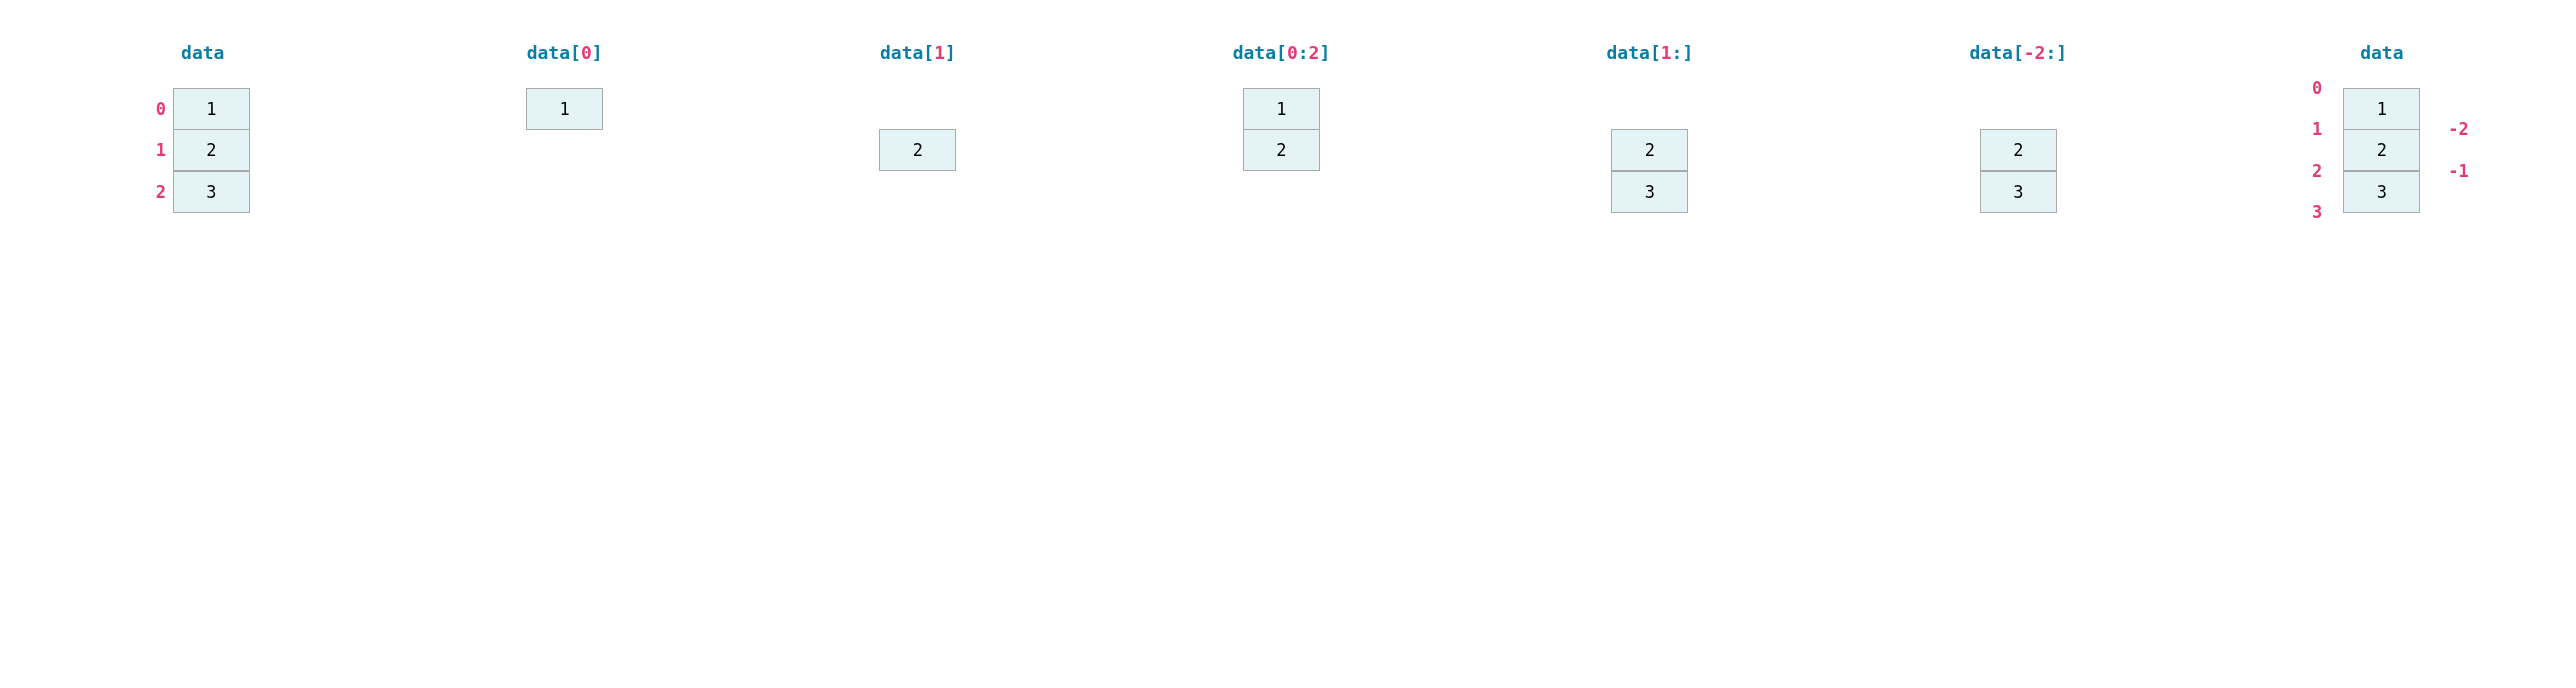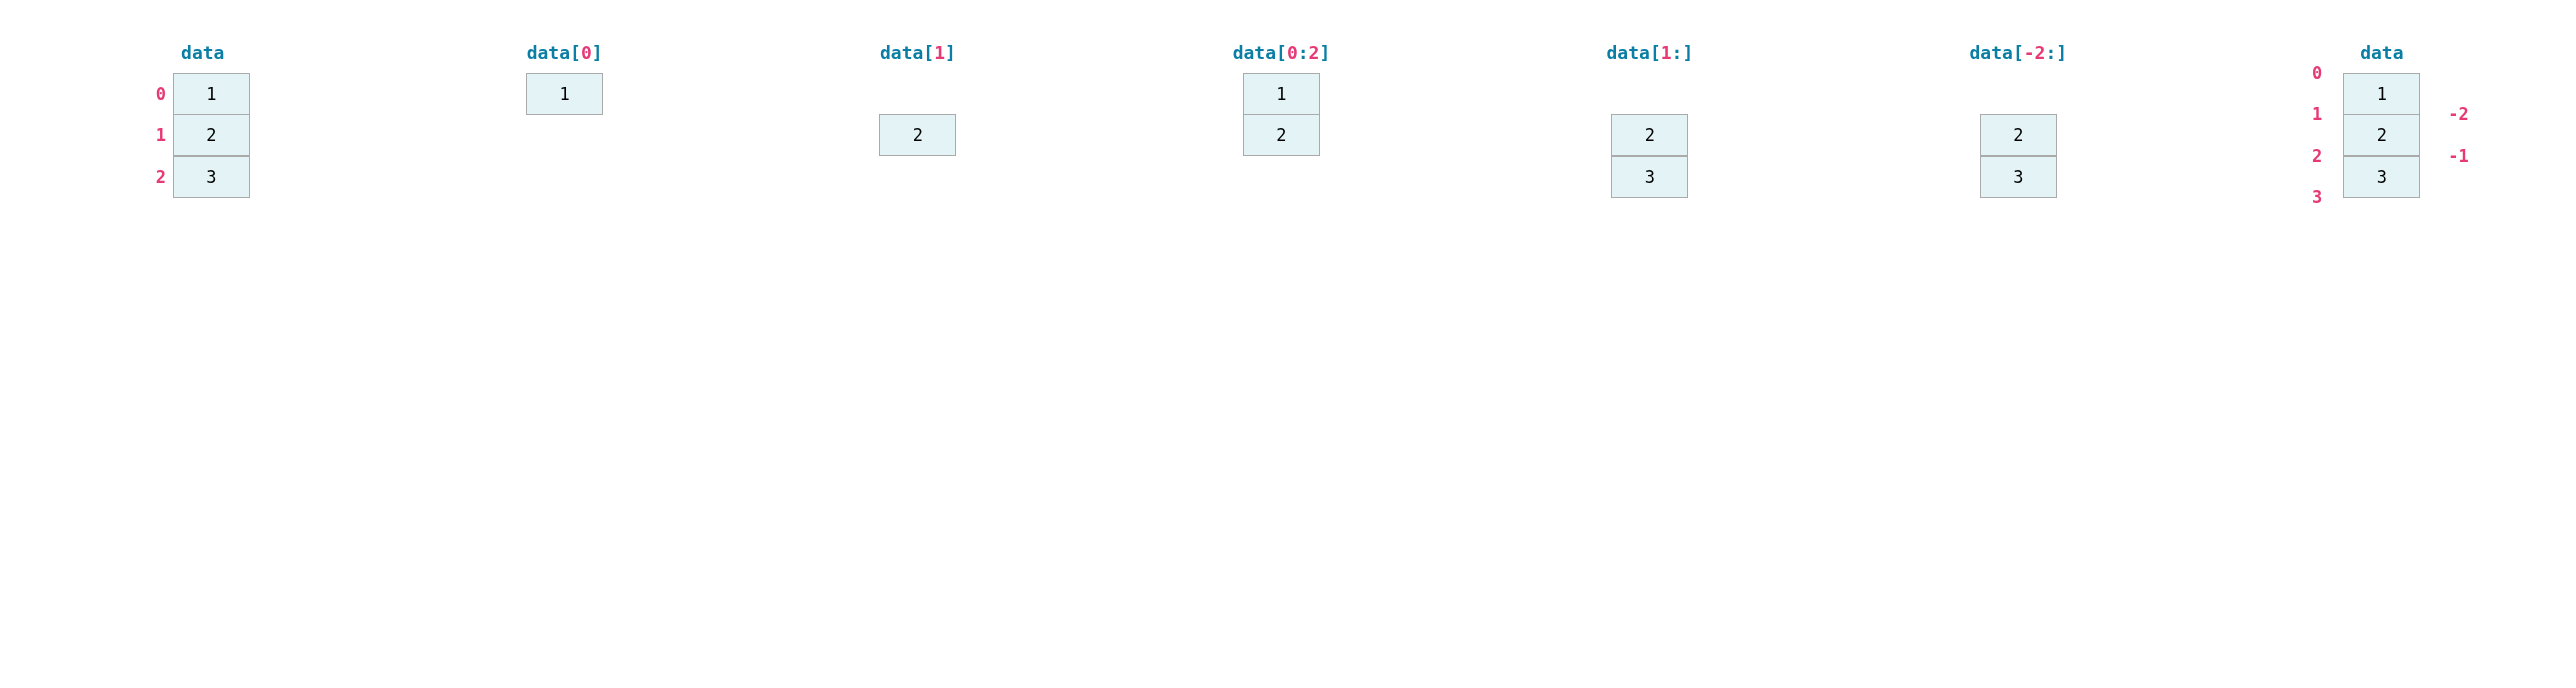--- a/index.html
+++ b/index.html
@@ -18,21 +18,21 @@
     }
     .panel {
       display: flex;
       flex-direction: column;
       align-items: center;
       position: relative;
     }
     .title {
       font-size: 18px;
       font-weight: bold;
-      margin-bottom: 10px;
+      margin-bottom: 25px;
       white-space: nowrap;
     }
     .title .kw {
       color: #0a7ea4;
     }
     .title .bracket {
       color: #0a7ea4;
     }
     .title .num {
       color: #e63976;

